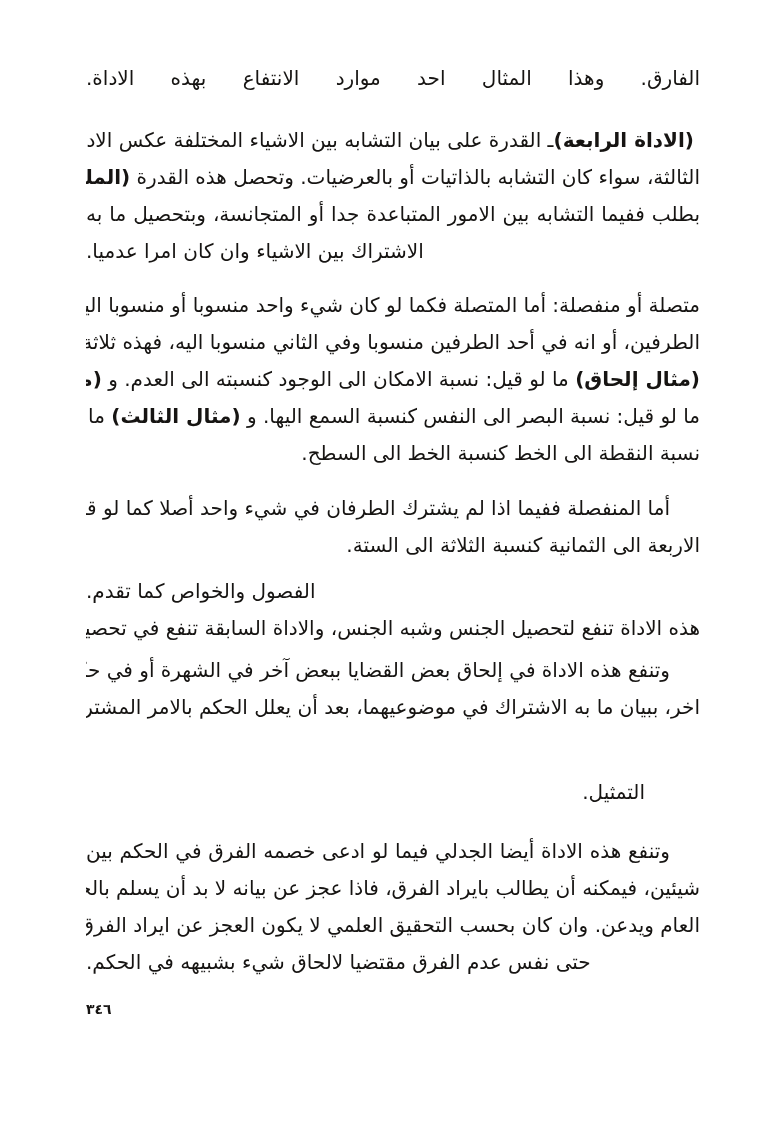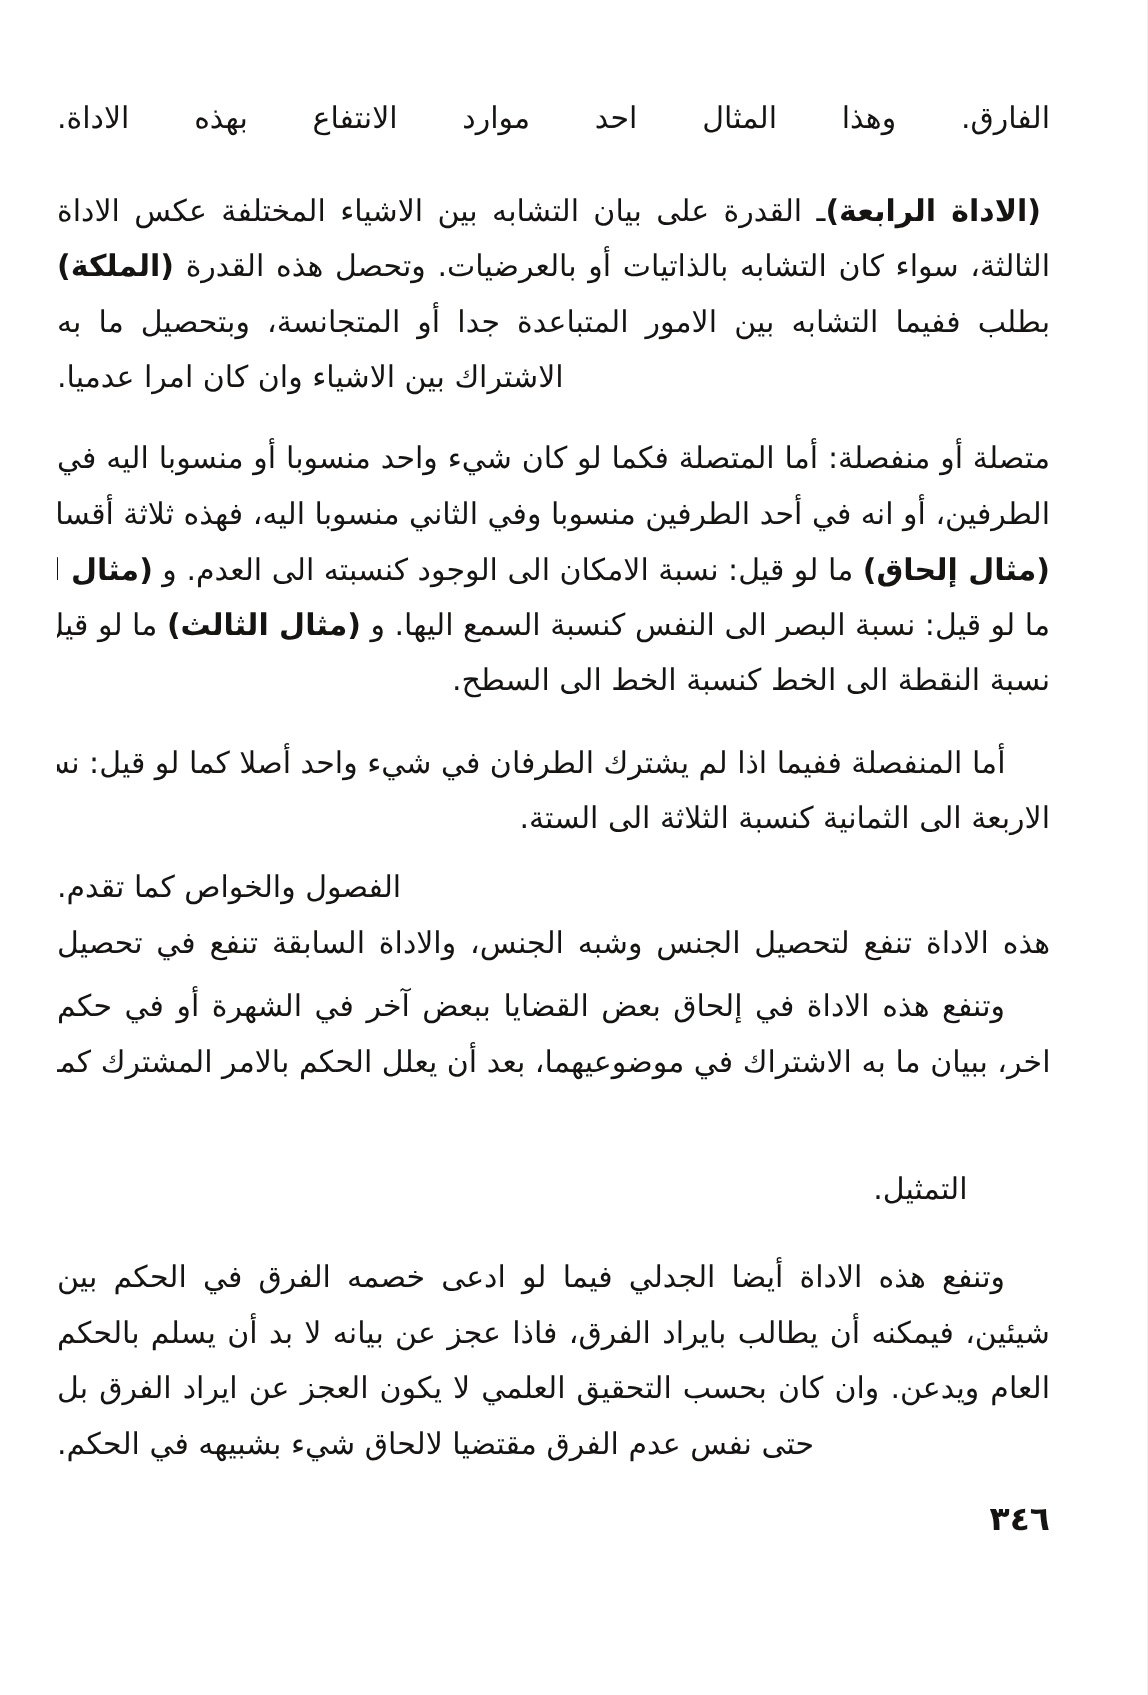--- a/index.html
+++ b/index.html
@@ -6,21 +6,21 @@
   .page{
     position:relative;
     width:765px;height:1130px;
     background:#ffffff;
     overflow:hidden;
     font-family:"DejaVu Sans",sans-serif;
     color:#161412;
     direction:rtl;
   }
   .text-block{
-    padding:60px 65px 0 38px; 
+    padding:60px 65px 0 86px; 
   }
   .para{margin:0;}
   .p1{margin-top:0;}
   .p2{margin-top:25px;}
   .p3{margin-top:17px;}
   .p4{margin-top:18px;}
   .p5{margin-top:9px;}
   .p6{margin-top:5px;}
   .p7{margin-top:22px;}
   .line{
@@ -36,22 +36,22 @@
   
   .indent{padding-right:30px;}
   .indent-sm{padding-right:6px;}
   
   .last-left{text-align:left;text-align-last:left;}
   
   .last-right{text-align:right;text-align-last:right;}
   .offset-right{padding-right:55px;margin-top:48px;} 
   .page-number{
     margin-top:20px;
-    text-align:right;
-    font-size:22px;
+    text-align:left;
+    font-size:14px;
     font-weight:700;
     letter-spacing:2px;
   }
 </style>
 </head>
 <body>
 
 <div class="page">
   <div class="text-block">
 

